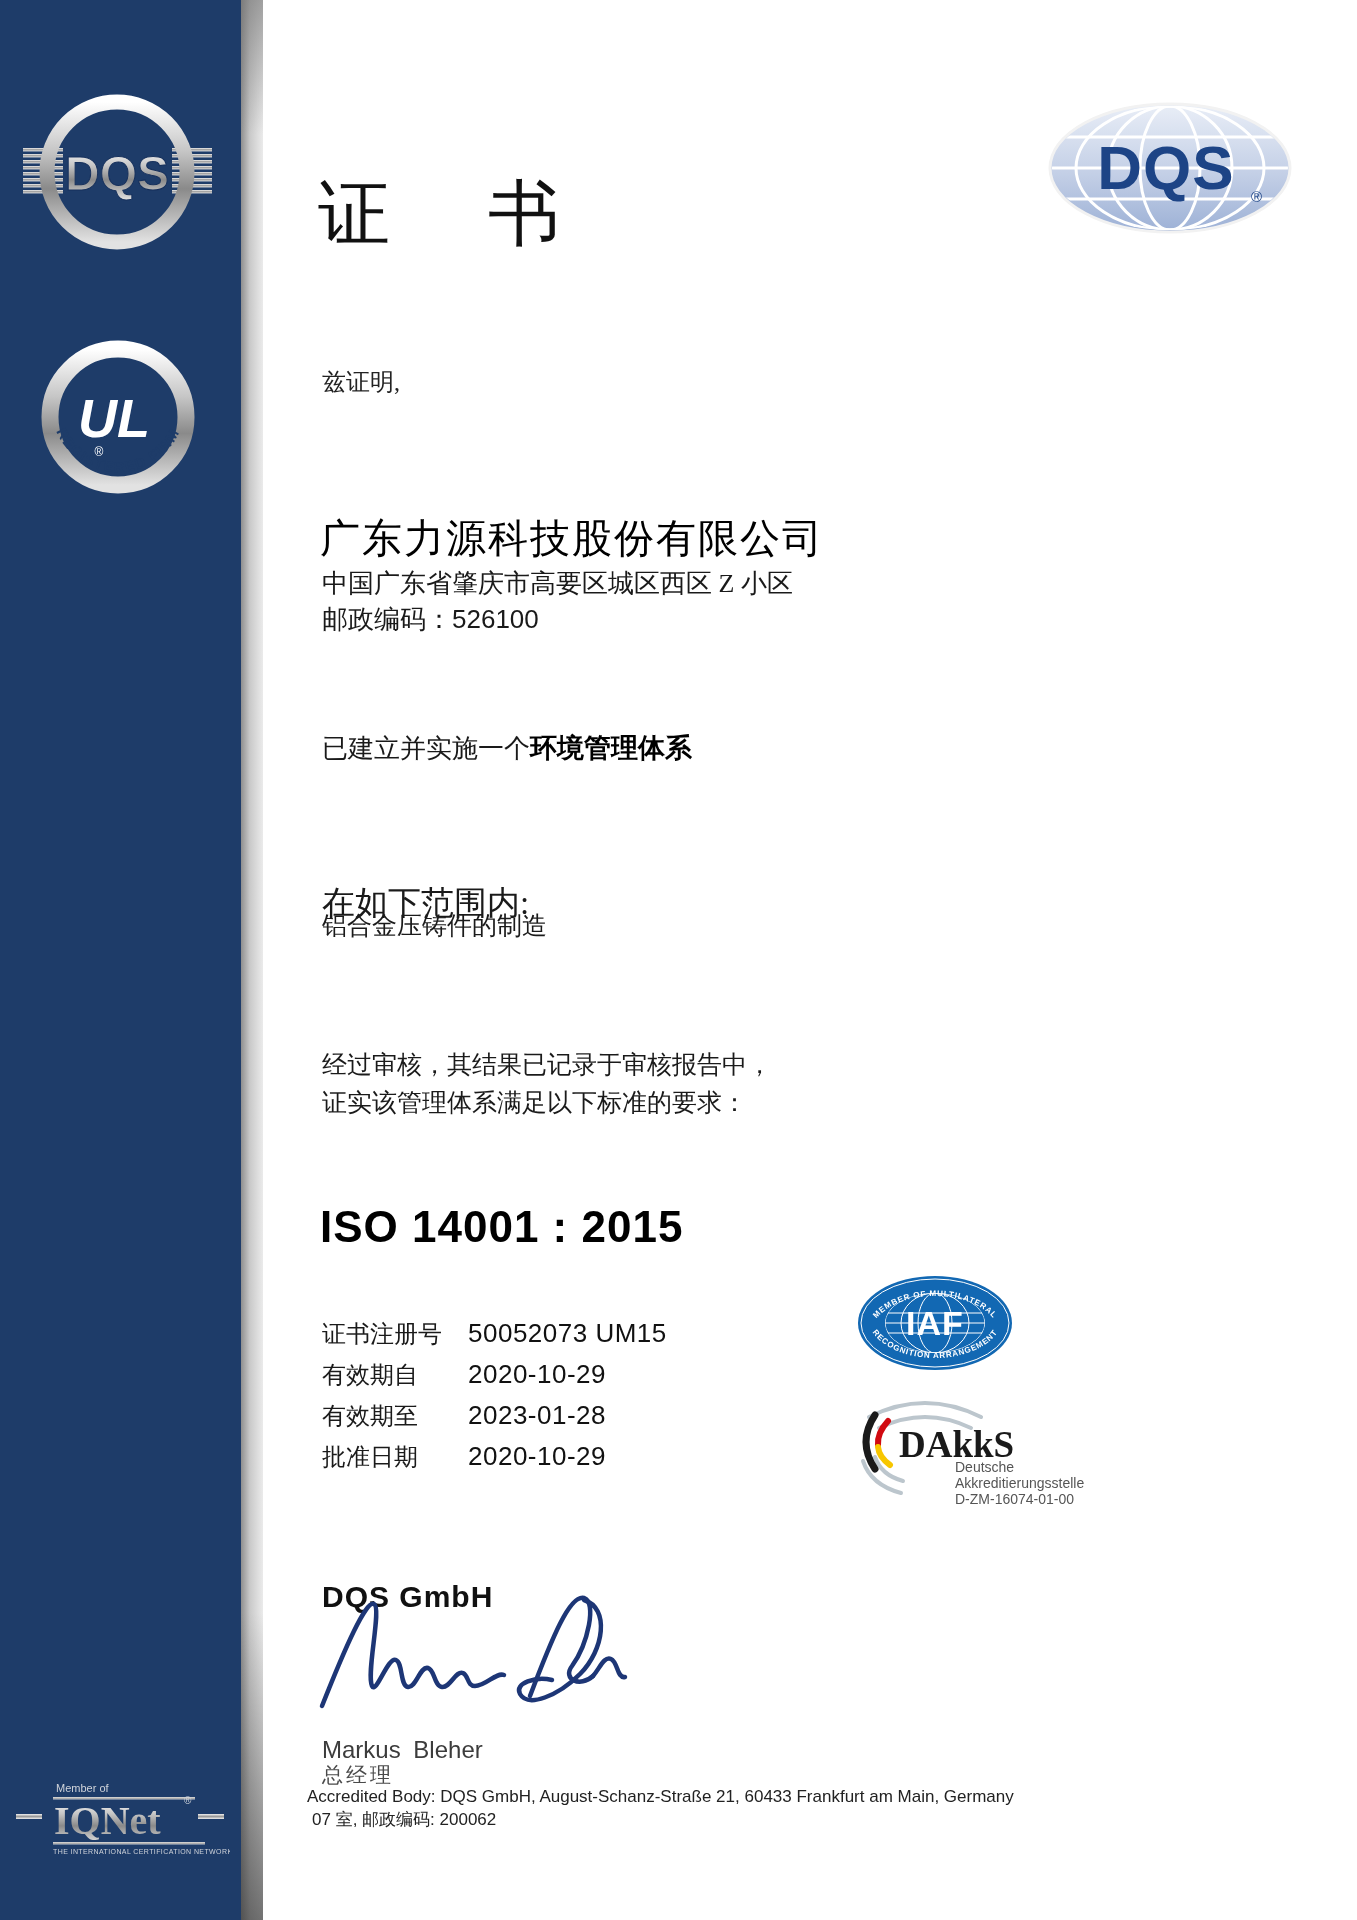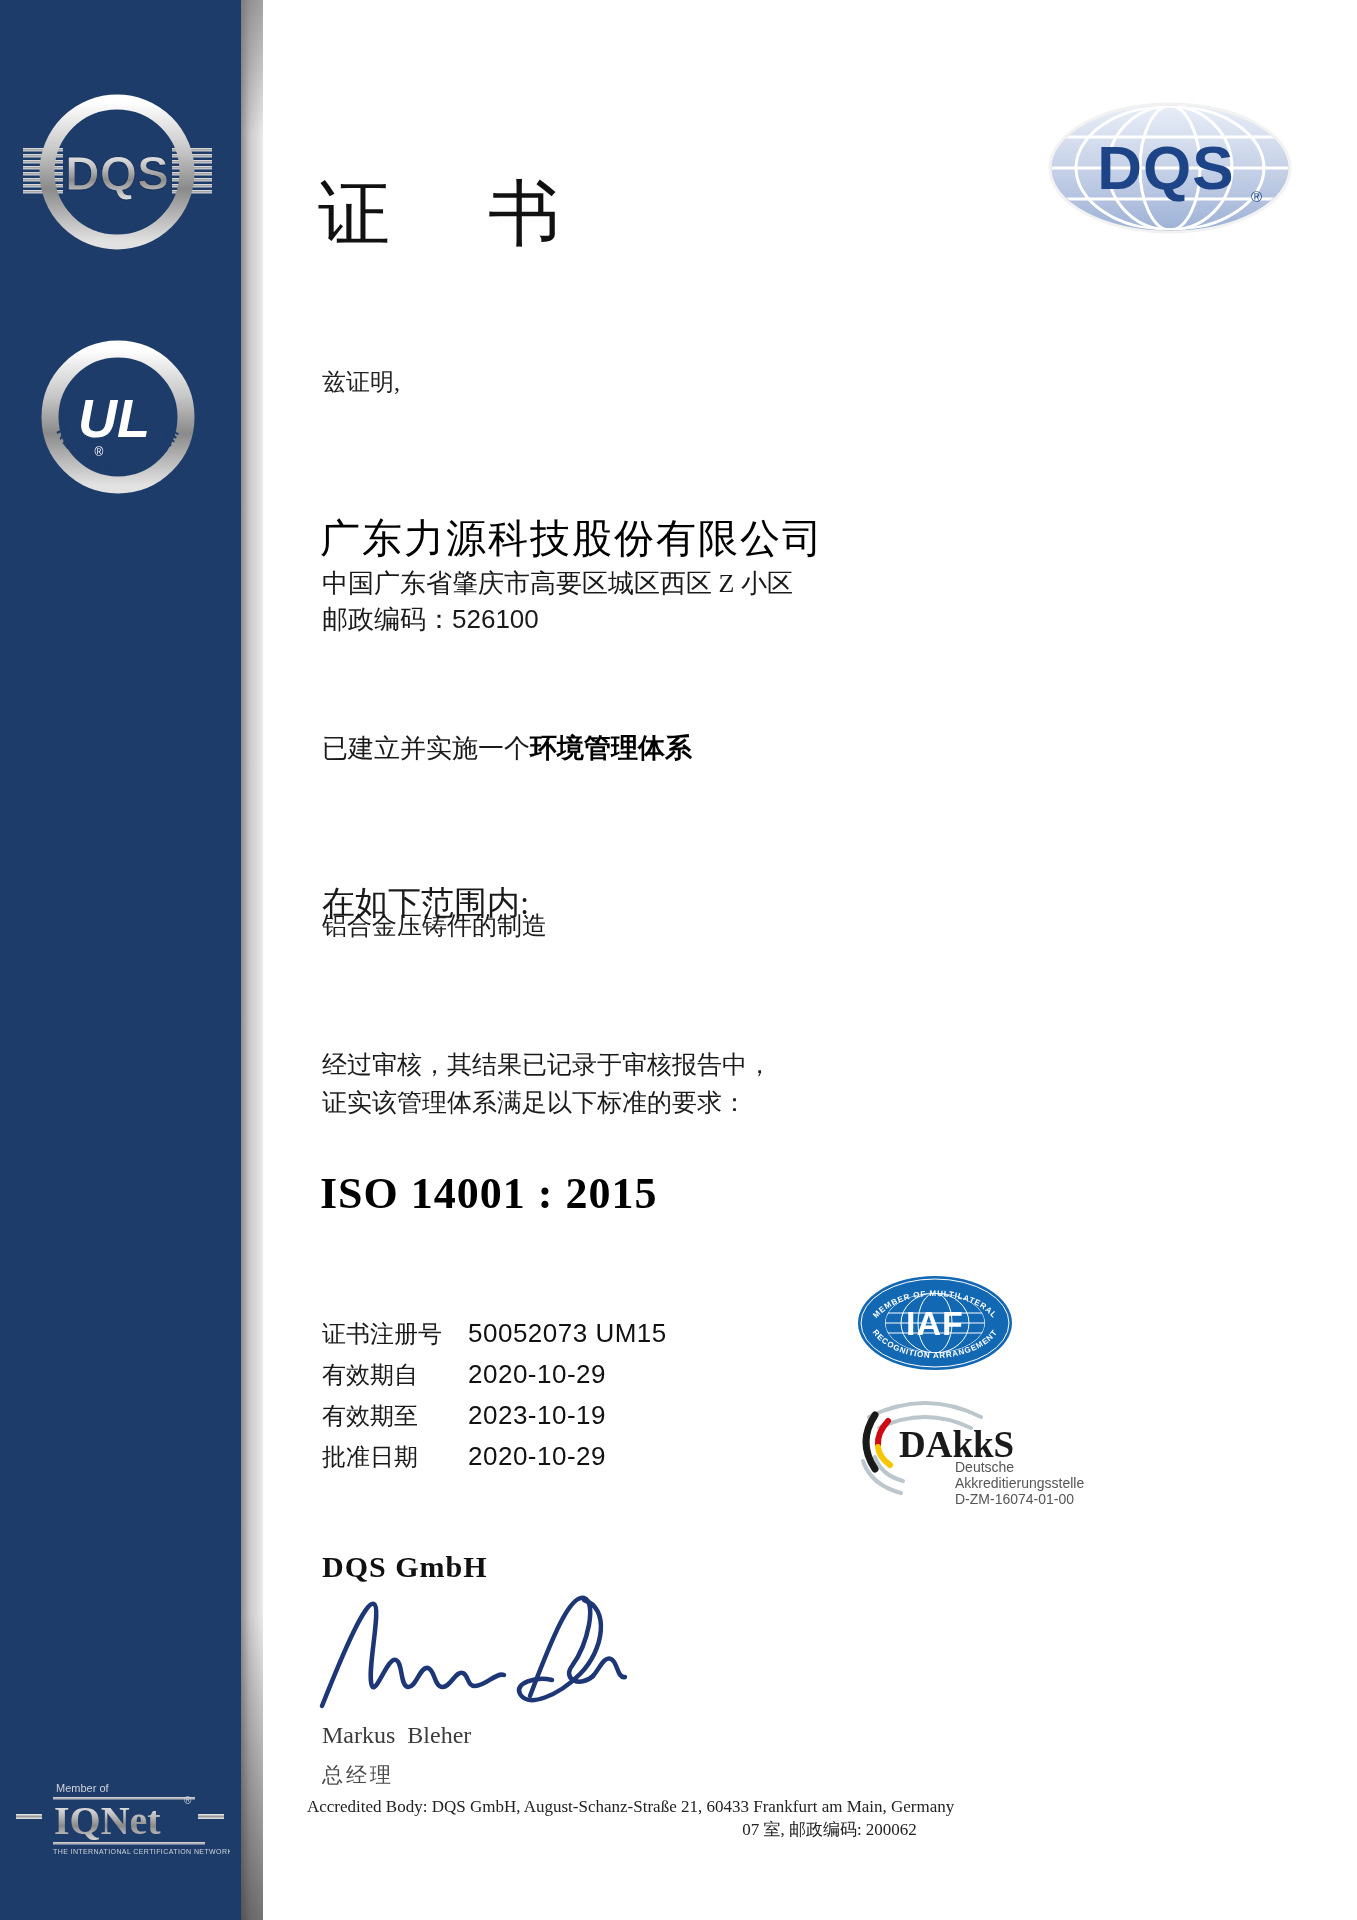--- a/index.html
+++ b/index.html
@@ -1,19 +1,19 @@
 <!DOCTYPE html>
 <html><head>
 <meta charset="utf-8">
 <style>
   html,body{margin:0;padding:0;background:#ffffff;}
   #page{position:relative;width:1357px;height:1920px;background:#ffffff;overflow:hidden;
         font-family:"Liberation Sans","DejaVu Sans",sans-serif;}
   .serif{font-family:"Liberation Serif","DejaVu Serif",serif;}
-  .sans{font-family:Liberation Serif, serif;margin-top:10px;}
+  .sans{font-family:Liberation Sans, sans-serif;}
   .abs{position:absolute;}
 
   
   #sidebar{position:absolute;left:0;top:0;width:241px;height:1920px;background:#1e3c69;}
   #edge-strip{position:absolute;left:241px;top:0;width:22px;height:1920px;
     background-image:
       linear-gradient(180deg, rgba(110,110,110,.6) 0%, rgba(255,255,255,0) 7%,
                       rgba(255,255,255,0) 84%, rgba(50,50,50,.65) 100%),
       linear-gradient(90deg,#8f8f8f 0%,#c9c9c9 40%,#ebebeb 100%);}
 
@@ -35,21 +35,21 @@
   .details{position:absolute;left:322px;top:1318px;}
   .detail-row{height:41px;display:flex;}
   .detail-label{width:146px;font-family:"Liberation Serif","DejaVu Serif",serif;font-size:24px;color:#1a1a1a;}
   .detail-value{font-size:26px;color:#111;letter-spacing:.5px;text-align:center;}
 
   .issuer{position:absolute;left:322px;top:1540px;font-size:30px;font-weight:700;color:#111;letter-spacing:1px;}
   .signatory-name{position:absolute;left:322px;top:1712px;font-size:24px;color:#3c3c3c;word-spacing:6px;}
   .signatory-title{position:absolute;left:322px;top:1740px;font-size:21px;color:#4a4a4a;letter-spacing:3px;}
 
   .footer{position:absolute;left:307px;top:1785px;font-size:17px;color:#222;line-height:23px;width:1040px;}
-  .footer .l3{padding-left:5px;text-align:center;}
+  .footer .l3{padding-left:5px;}
 </style>
 </head>
 <body>
 
 <div id="page">
 
   <aside id="sidebar">
 
     <svg class="abs" style="left:15px;top:80px;" width="205" height="185" viewBox="0 0 205 185">
       <defs>
@@ -163,21 +163,21 @@
       <div class="detail-row">
         <span class="detail-label">证书注册号</span>
         <span class="detail-value">50052073 UM15</span>
       </div>
       <div class="detail-row">
         <span class="detail-label">有效期自</span>
         <span class="detail-value">2020-10-29</span>
       </div>
       <div class="detail-row">
         <span class="detail-label">有效期至</span>
-        <span class="detail-value">2023-10-19</span>
+        <span class="detail-value">2023-01-28</span>
       </div>
       <div class="detail-row">
         <span class="detail-label">批准日期</span>
         <span class="detail-value">2020-10-29</span>
       </div>
     </div>
 
     <svg class="abs" style="left:855px;top:1274px;" width="160" height="98" viewBox="0 0 160 98">
       <defs>
           <clipPath id="iafClip">

